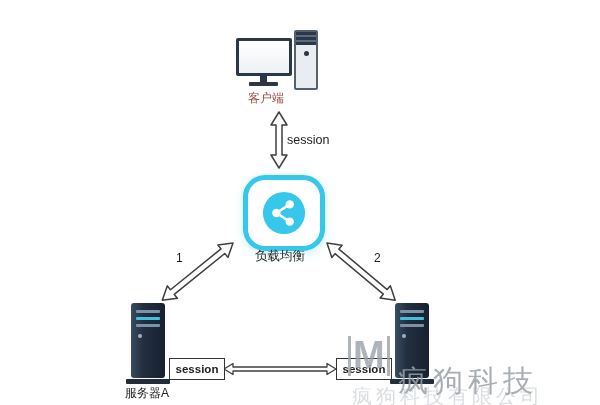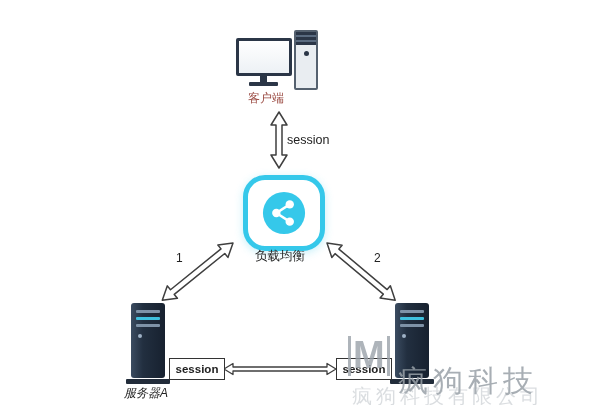--- a/index.html
+++ b/index.html
@@ -15,21 +15,21 @@
   .darrow{fill:#ffffff;stroke:#3f3f3f;stroke-width:1.5;stroke-linejoin:round;}
   .darrow.thin{stroke-width:1.3;}
 
   
   .label{position:absolute;font-size:12px;color:#222;white-space:nowrap;}
   .client-label{left:240px;top:90px;width:52px;text-align:center;color:#9b4b43;}
   .cookie-label{left:287px;top:133px;font-size:12.5px;}
   .lb-label{left:244px;top:248px;width:72px;text-align:center;font-size:12.5px;}
   .n1{left:176px;top:251px;}
   .n2{left:374px;top:251px;}
-  .srvA-label{left:124px;top:385px;width:60px;text-align:left;font-style:italic;}
+  .srvA-label{left:117px;top:385px;width:60px;text-align:center;}
   .srvB-label{left:377px;top:385px;width:60px;text-align:center;}
   .sync-label{left:240px;top:374px;width:82px;text-align:center;color:#e53935;}
 
   
   .session{
     position:absolute;width:54px;height:20px;background:#fff;border:1px solid #333;
     font-size:11.5px;line-height:20px;text-align:center;color:#222;font-weight:bold;
   }
   .sessionA{left:169px;top:358px;}
   .sessionB{left:336px;top:358px;}

